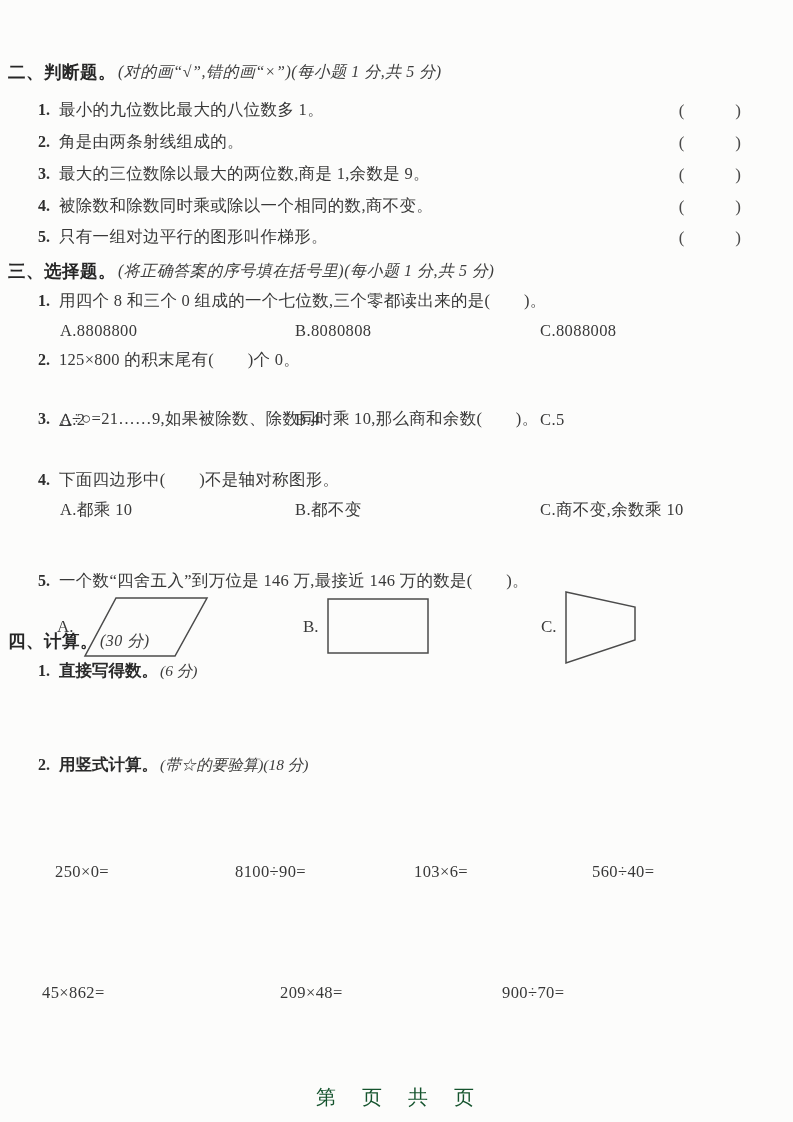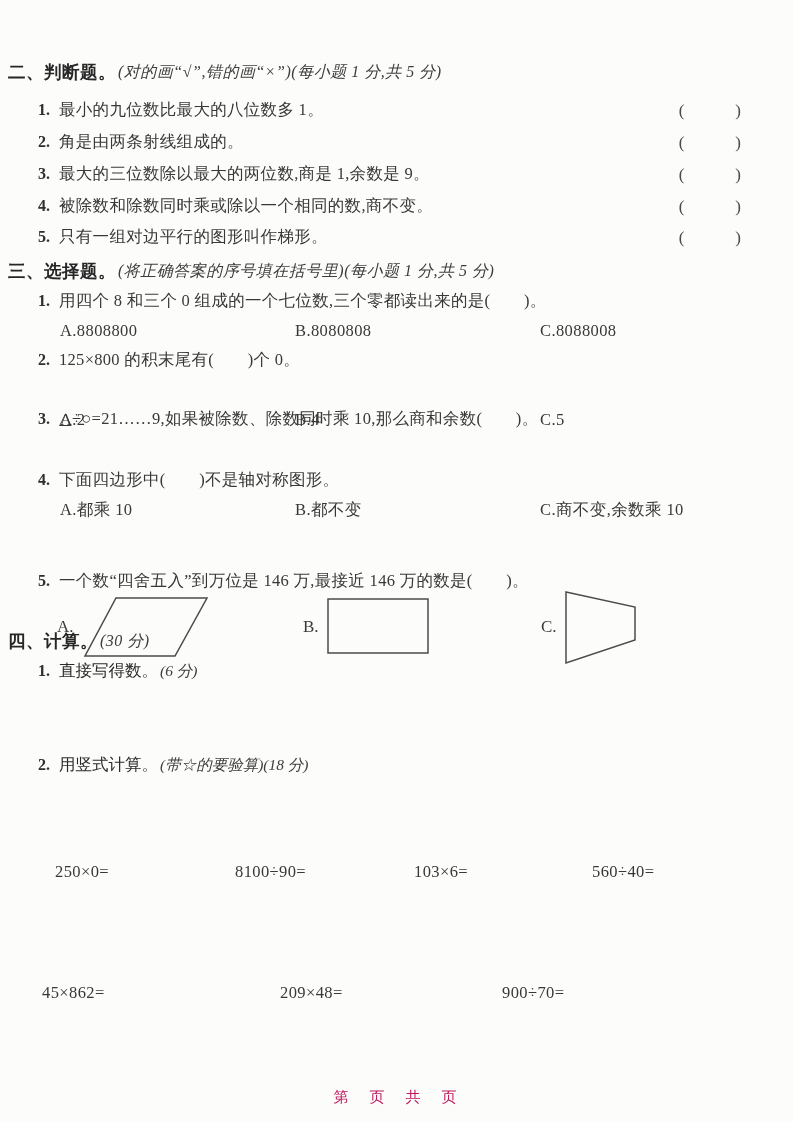--- a/index.html
+++ b/index.html
@@ -25,32 +25,32 @@
   .sec-h .hnote{
     font-style:italic;font-size:16px;color:#3d3d3d;margin-left:2px;letter-spacing:0.5px;
   }
   .q{padding-left:38px;}
   .qnum{font-weight:bold;font-size:16px;color:#2e2e2e;margin-right:9px;}
   .qtext{letter-spacing:0.3px;}
   .bracket{position:absolute;right:52px;top:50%;transform:translateY(-50%);font-size:17px;color:#4a4a4a;}
   .sub-h{padding-left:38px;}
   .sub-h .stitle{
     font-family:"Liberation Sans","DejaVu Sans",sans-serif;
-    font-weight:normal;font-size:16.5px;color:#2a2a2a;
+    font-weight:bold;font-size:16.5px;color:#2a2a2a;
   }
   .sub-h .snote{font-style:italic;font-size:15.5px;color:#3d3d3d;margin-left:2px;}
   .row{position:relative;}
   .pos{position:absolute;top:50%;transform:translateY(-50%);letter-spacing:0.4px;}
   .shapes{height:78px;}
   .shape-label{position:absolute;top:50%;transform:translateY(-50%);font-size:17px;color:#3a3a3a;}
   .shape{position:absolute;fill:none;stroke:#4b4b4b;stroke-width:1.5;}
   .footer{
     position:absolute;top:1082px;left:0;right:0;height:30px;
     display:flex;align-items:center;justify-content:center;
-    font-size:15px;color:#be185d;letter-spacing:3px;
+    font-size:20px;color:#14532d;letter-spacing:3px;
   }
 </style>
 </head>
 <body>
 
 <div class="page">
 
   <div class="ln sec-h" style="top:57px">
     <span class="hnum">二、</span><span class="htitle">判断题。</span><span class="hnote">(对的画“√”,错的画“×”)(每小题 1 分,共 5 分)</span>
   </div>

